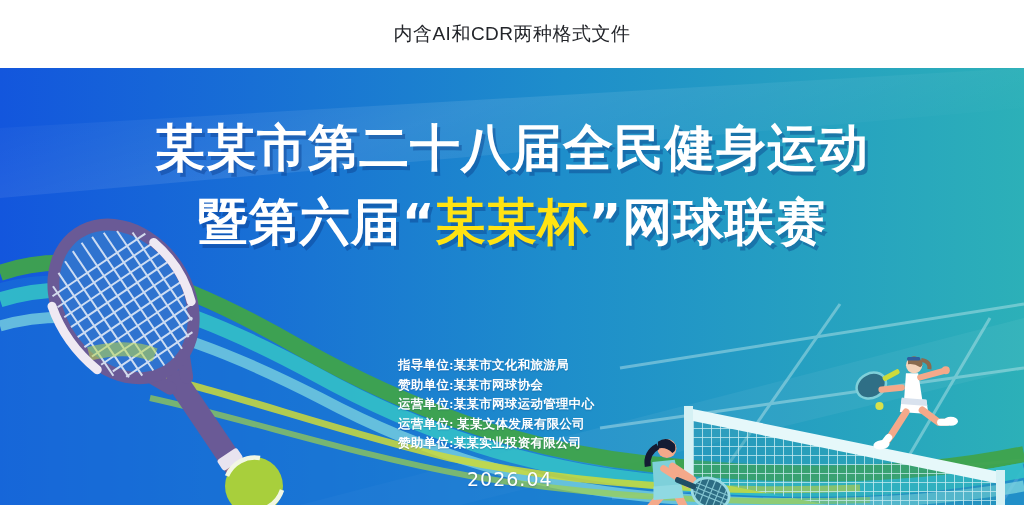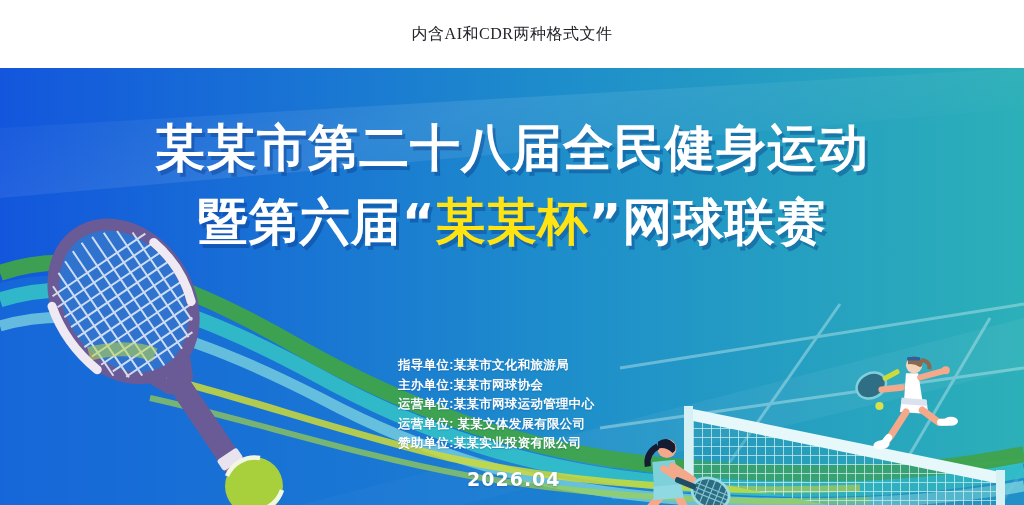--- a/index.html
+++ b/index.html
@@ -10,22 +10,22 @@
   }
   #page{position:relative;width:1024px;height:505px;background:#fff;}
 
   
   .top-caption{
     position:absolute;left:0;top:0;width:1024px;height:68px;
     display:flex;align-items:center;justify-content:center;
     background:#ffffff;
   }
   .top-caption span{
-    font-family:Liberation Serif, serif;
-    font-size:16px;color:#23252a;letter-spacing:.5px;
+    font-family:Liberation Sans, sans-serif;
+    font-size:19px;color:#23252a;letter-spacing:.5px;
   }
 
   
   .banner{
     position:absolute;left:0;top:68px;width:1024px;height:454px;
     overflow:hidden;
     background:linear-gradient(100deg,#1356dd 0%,#1467da 18%,#1a7fcf 38%,#2193c4 60%,#27a4bd 80%,#2cb0b8 100%);
   }
   .bg-layer{position:absolute;left:0;top:0;width:1024px;height:437px;}
 
@@ -41,31 +41,31 @@
     text-shadow:3px 4px 0 rgba(8,52,130,.38);
     white-space:nowrap;
   }
   .title-line.l2{margin-top:24px;font-size:50px;}
   .q{color:#ffffff;}
   .hl{color:#ffe312;}
 
   
   .org{
     position:absolute;left:398px;top:288px;
-    font-family:Liberation Sans, sans-serif;
+    font-family:Liberation Serif, serif;
     font-size:12.5px;font-weight:bold;color:#ffffff;
     line-height:19.5px;letter-spacing:.3px;
     text-shadow:0 1px 1px rgba(10,50,110,.25);
   }
   .org div{white-space:nowrap;}
 
   .date{
     position:absolute;left:467px;top:400px;
     font-family:"DejaVu Sans","Liberation Sans",sans-serif;
-    font-size:19px;font-weight:bold;color:#ffffff;letter-spacing:1px;
+    font-size:19px;font-weight:normal;color:#ffffff;letter-spacing:1px;
     text-shadow:0 1px 2px rgba(10,50,110,.3);
   }
 </style>
 </head>
 <body>
 
 <div id="page">
 
   <div class="top-caption">
     <span>内含AI和CDR两种格式文件</span>
@@ -244,21 +244,21 @@
       </g>
     </svg>
 
     <div class="title-wrap">
       <div class="title-line l1">某某市第二十八届全民健身运动</div>
       <div class="title-line l2"><span>暨第六届</span><span class="q">“</span><span class="hl">某某杯</span><span class="q">”</span><span>网球联赛</span></div>
     </div>
 
     <div class="org">
       <div>指导单位:某某市文化和旅游局</div>
-      <div>主办单位:某某市网球协会</div>
+      <div>赞助单位:某某市网球协会</div>
       <div>运营单位:某某市网球运动管理中心</div>
       <div>运营单位: 某某文体发展有限公司</div>
       <div>赞助单位:某某实业投资有限公司</div>
     </div>
 
     <div class="date">2026.04</div>
 
   </div>
 </div>
 

